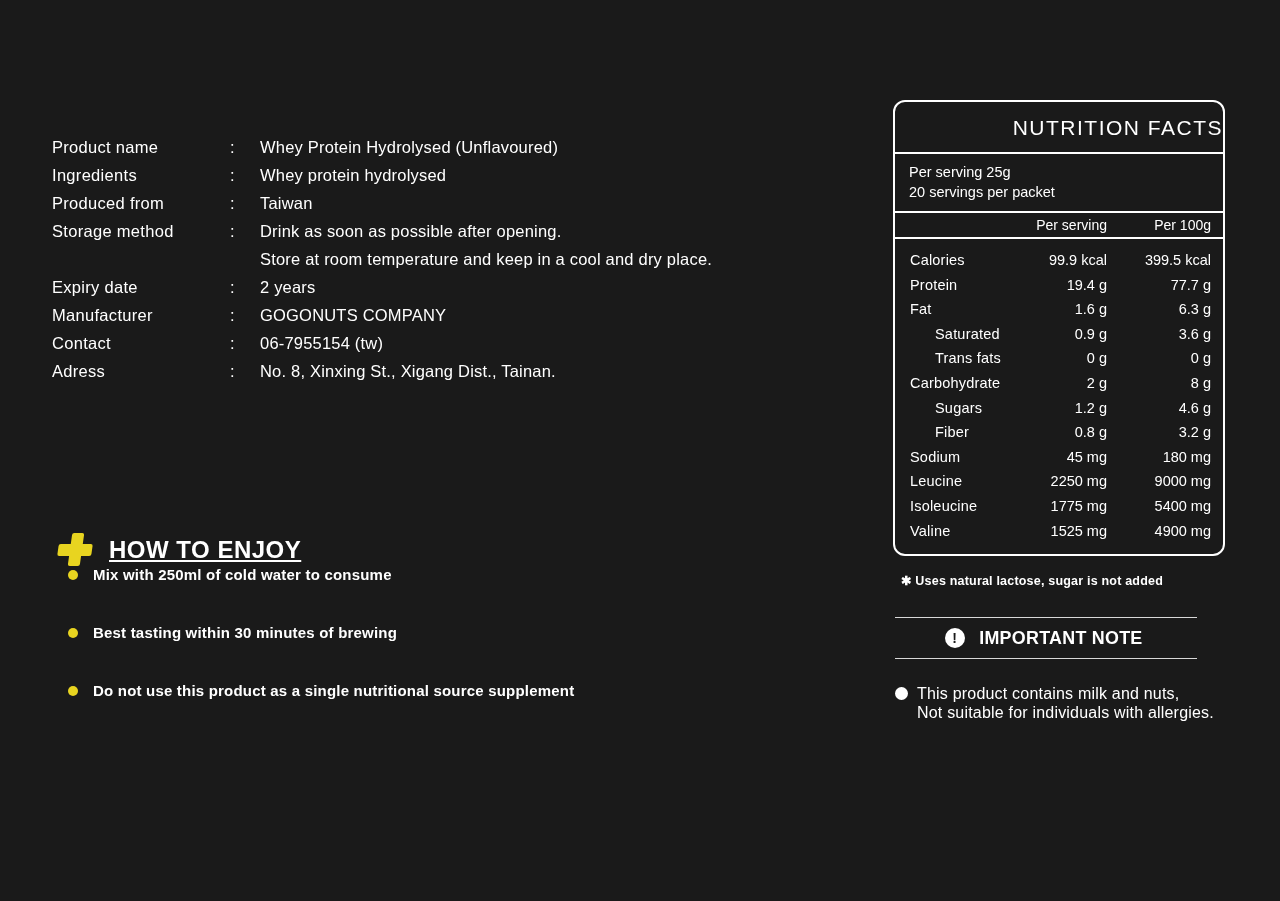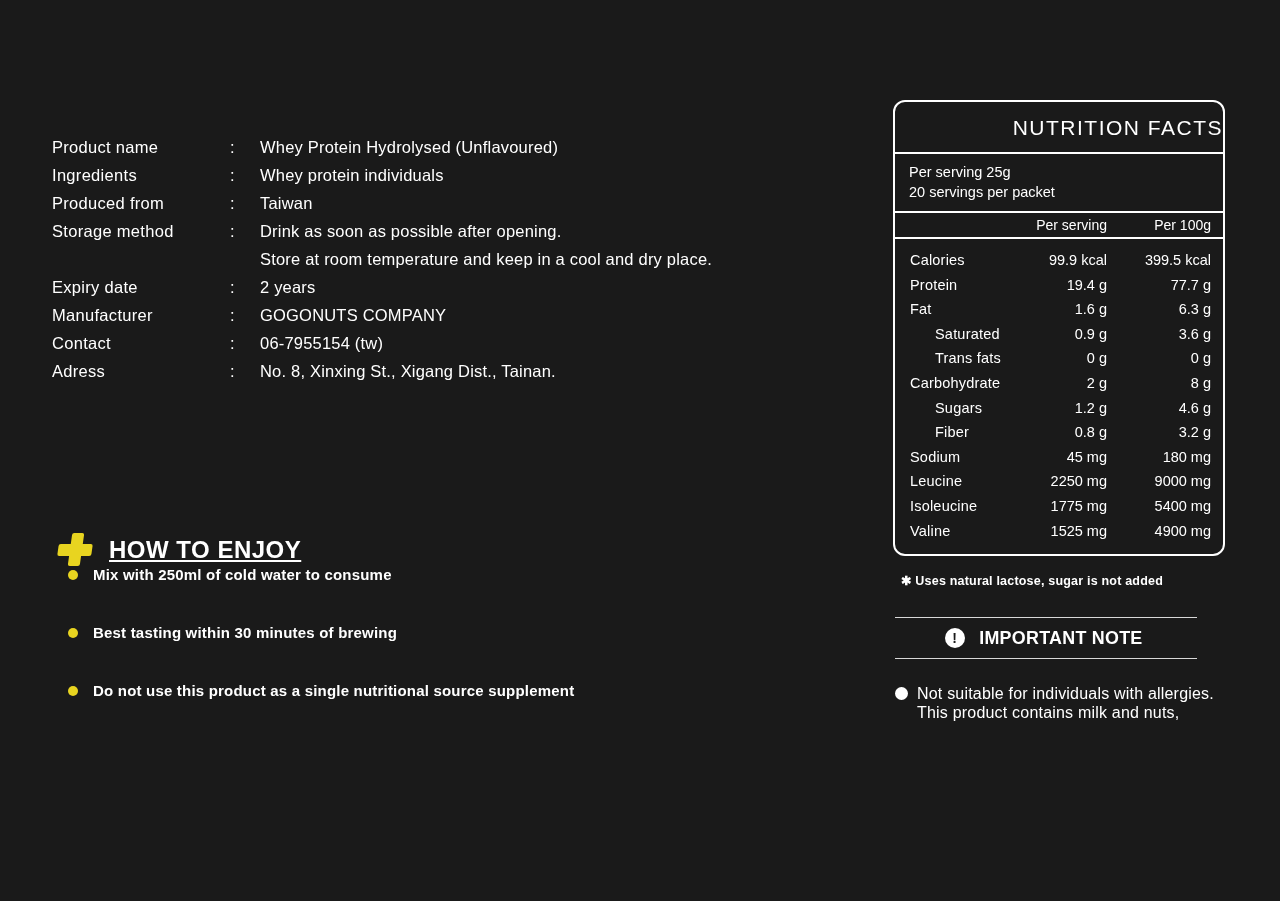--- a/index.html
+++ b/index.html
@@ -81,21 +81,21 @@
 
   <section class="product-info">
     <div class="pi-row">
       <div class="pi-label">Product name</div>
       <div class="pi-colon">:</div>
       <div class="pi-value">Whey Protein Hydrolysed (Unflavoured)</div>
     </div>
     <div class="pi-row">
       <div class="pi-label">Ingredients</div>
       <div class="pi-colon">:</div>
-      <div class="pi-value">Whey protein individuals</div>
+      <div class="pi-value">Whey protein hydrolysed</div>
     </div>
     <div class="pi-row">
       <div class="pi-label">Produced from</div>
       <div class="pi-colon">:</div>
       <div class="pi-value">Taiwan</div>
     </div>
     <div class="pi-row">
       <div class="pi-label">Storage method</div>
       <div class="pi-colon">:</div>
       <div class="pi-value">
@@ -227,19 +227,19 @@
   <section class="important">
     <div class="in-rule"></div>
     <div class="in-header">
       <span class="in-icon">!</span>
       <h3 class="in-title">IMPORTANT NOTE</h3>
     </div>
     <div class="in-rule"></div>
     <div class="in-body">
       <span class="in-dot"></span>
       <div>
+        <div>This product contains milk and nuts,</div>
         <div>Not suitable for individuals with allergies.</div>
-        <div>This product contains milk and nuts,</div>
       </div>
     </div>
   </section>
 
 </div>
 
 </body></html>

